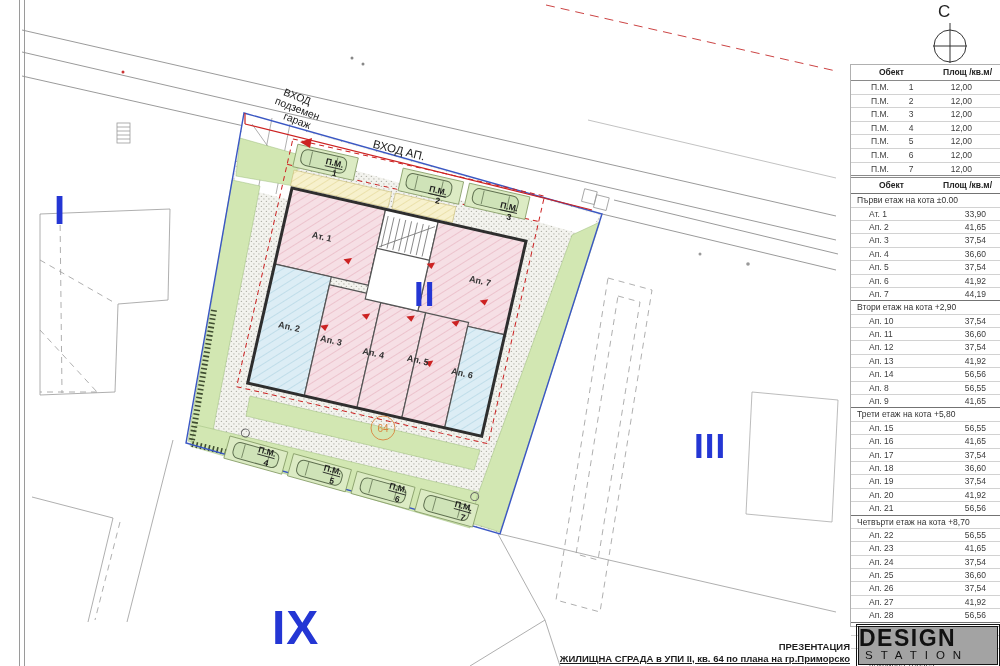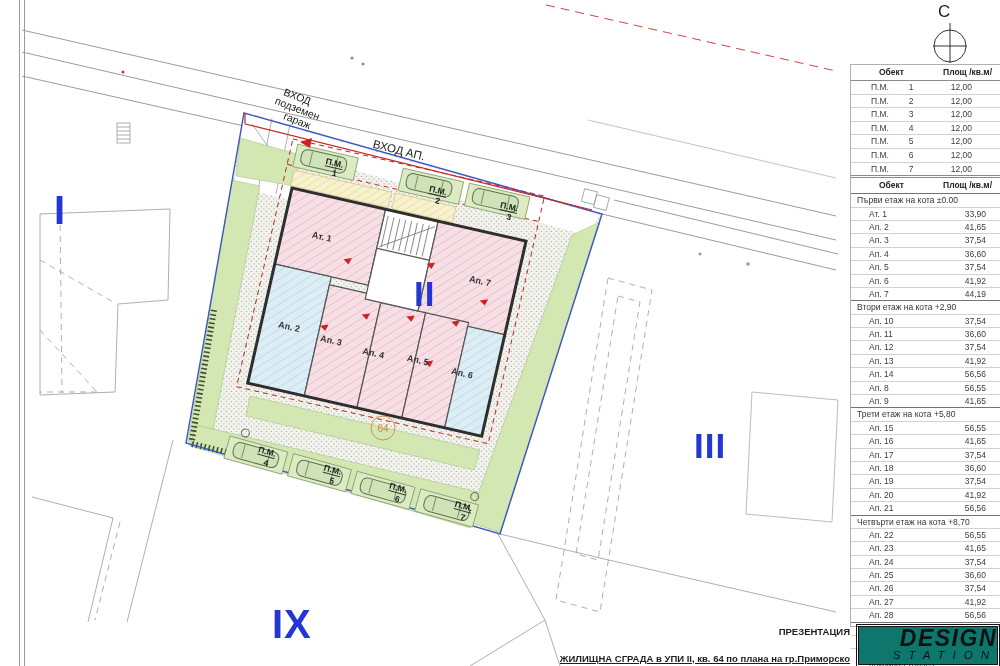--- a/index.html
+++ b/index.html
@@ -25,24 +25,24 @@
   .t1block{border-bottom:3px double #8a8a8a;}
   .sec-title{height:12.4px;line-height:12.4px;padding-left:6px;border-top:1px solid #737373;color:#333;}
   .t2row{display:grid;grid-template-columns:1fr 52px;height:12.4px;line-height:12.4px;border-top:1px solid #d2d2d2;}
   .t2row .c1{padding-left:18px;}
   .t2row .c2{text-align:right;padding-right:20px;}
   .t2row.tall{height:22px;}
   .t2row.tall .c1{line-height:10px;padding-top:2px;}
   .t2row.tall .c2{line-height:22px;}
   
   .titleblock{right:150px;bottom:2px;text-align:right;font-weight:700;color:#1d1d1d;font-size:9.5px;line-height:11.5px;}
-  .titleblock .u{text-decoration:underline;margin-top:15px;}
+  .titleblock .u{text-decoration:underline;}
   
   .logo{right:2px;bottom:1px;width:138px;height:37px;border:1.5px solid #141414;outline:1px solid #141414;outline-offset:1px;
-        background:#0f766e;text-align:right;color:#111;font-style:italic;}
+        background:#a3a3a3;text-align:left;color:#111;}
   .logo .l1{font-size:23px;font-weight:900;letter-spacing:1.5px;line-height:22px;transform:scaleY(1.05);}
   .logo .l2{font-size:11.5px;font-weight:400;letter-spacing:8px;line-height:13px;padding-left:6px;}
   
   .north-label{left:938px;top:2px;font-size:17px;font-weight:400;color:#222;}
 </style>
 </head>
 <body>
 
 <div class="stage">
 
@@ -273,21 +273,21 @@
     <g stroke="#333" stroke-width="1" fill="none">
       <circle cx="950" cy="46" r="16"></circle>
       <line x1="950" y1="23" x2="950" y2="63"></line>
       <line x1="933" y1="46" x2="967" y2="46"></line>
     </g>
   </svg>
 
   <div class="abs numeral" style="left:54px;top:190px;font-size:40px;">I</div>
   <div class="abs numeral" style="left:378px;top:276px;font-size:35px;margin-left:36px;">II</div>
   <div class="abs numeral" style="left:694px;top:384px;font-size:35px;margin-top:44px;">III</div>
-  <div class="abs numeral" style="left:272px;top:604px;font-size:40px;">IX</div>
+  <div class="abs numeral" style="left:272px;top:604px;font-size:48px;">IX</div>
 
   <div class="abs north-label">С</div>
 
   <div class="abs panel">
     <div class="t1block">
       <div class="thead">
         <span class="h1">Обект</span>
         <span class="h2">Площ /кв.м/</span>
       </div>
       <div id="t1rows">

